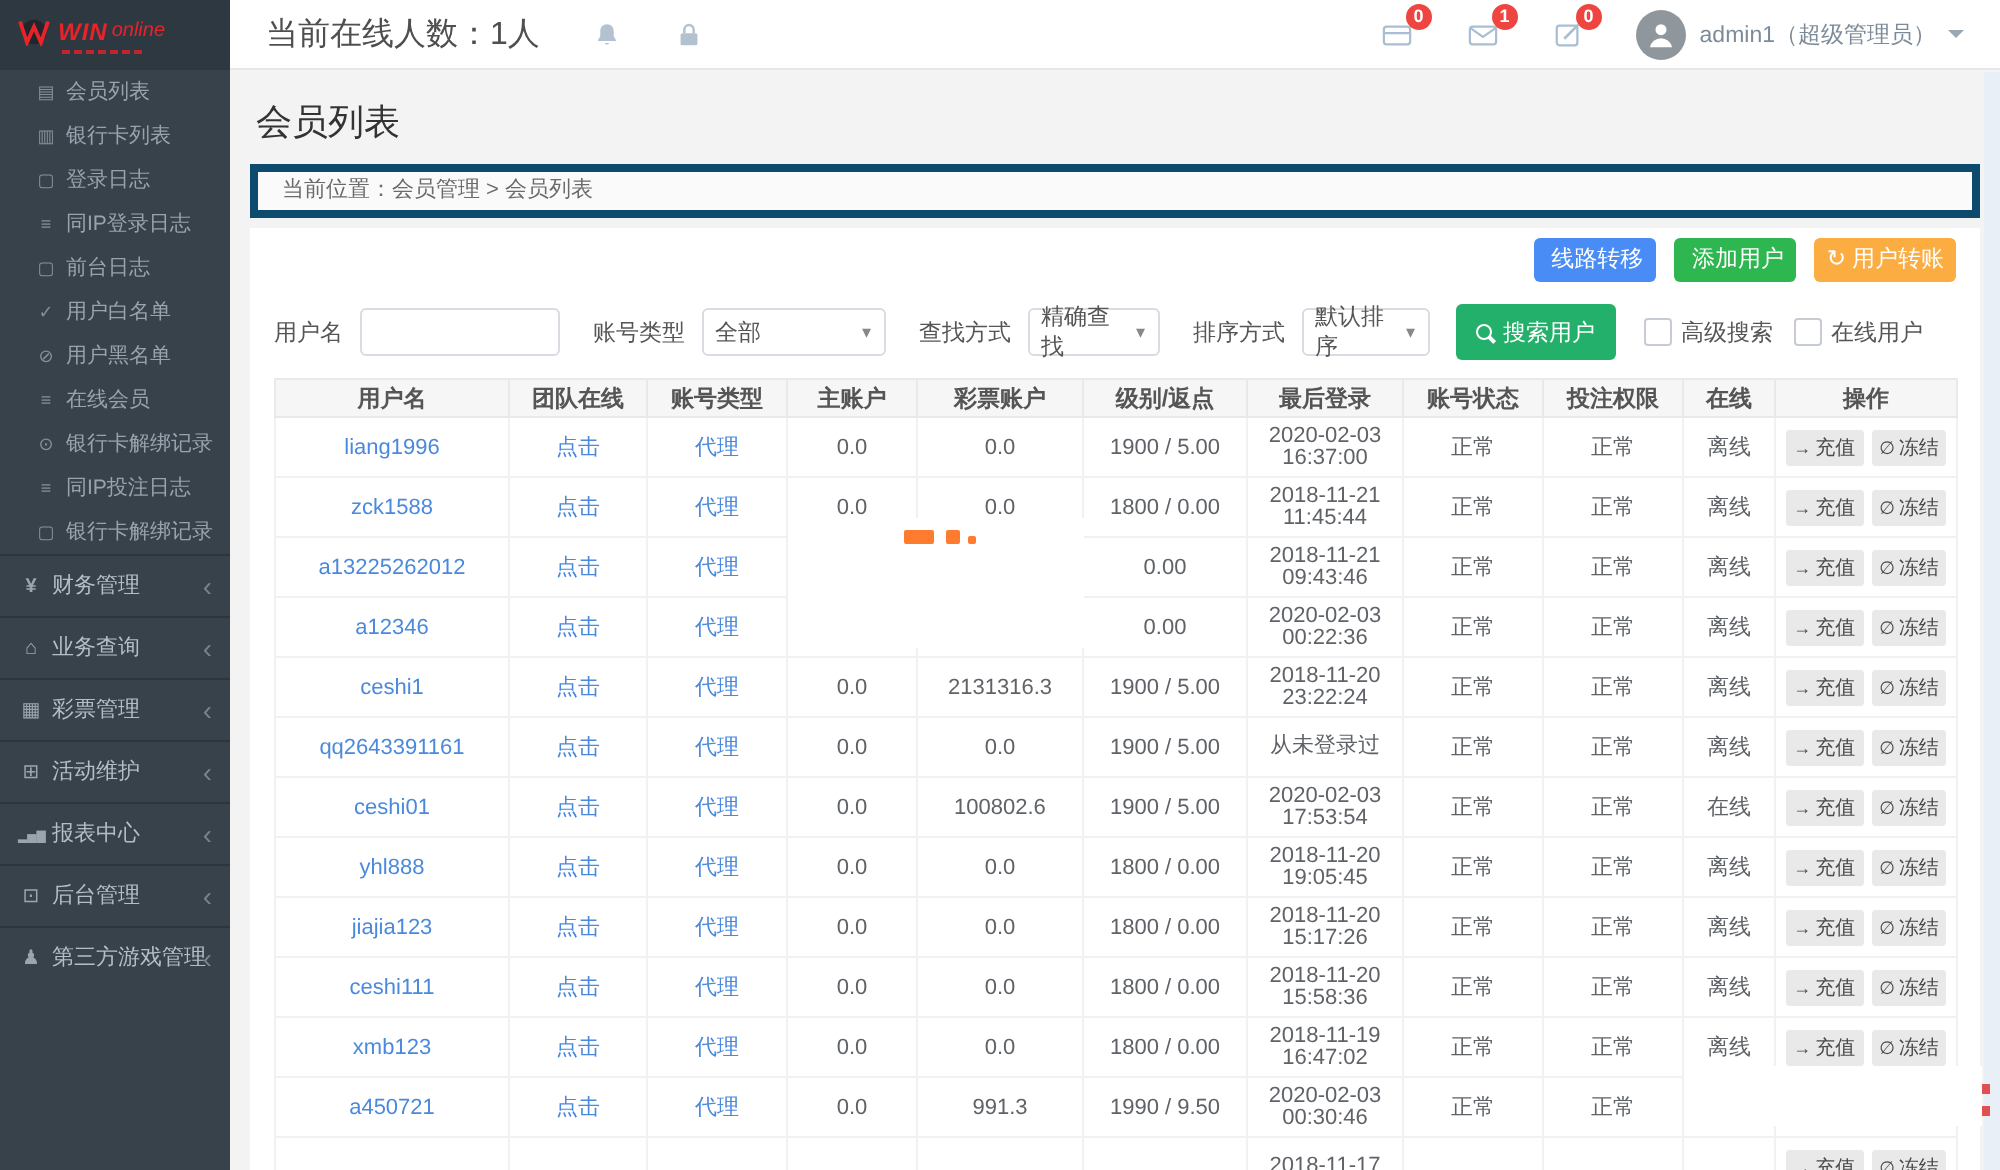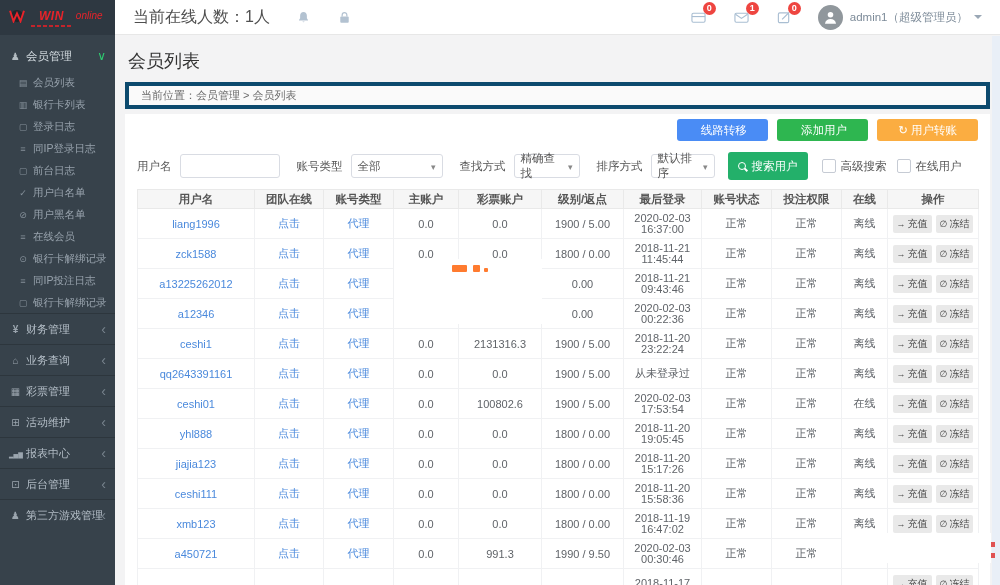--- a/index.html
+++ b/index.html
@@ -1,21 +1,21 @@
 <!DOCTYPE html>
 <html><head>
 <meta charset="utf-8">
 <style>
   html,body{margin:0;padding:0}
   body{width:1000px;height:585px;position:relative;overflow:hidden;
        font-family:"Liberation Sans","DejaVu Sans",sans-serif;background:#f3f3f4;font-size:12px}
   
   .sidebar{position:absolute;left:0;top:0;width:115px;height:585px;background:#37424b;z-index:5}
   .logo{height:35px;background:#2e3841;display:flex;flex-direction:column;justify-content:center;padding-left:7px;box-sizing:border-box}
-  .logo-row{display:flex;align-items:center;gap:12px}
+  .logo-row{display:flex;align-items:center;gap:2px}
   .brand1{color:#e8232a;font-weight:bold;font-style:italic;font-size:12px;letter-spacing:.5px}
   .brand2{color:#e8232a;font-style:italic;font-size:10px}
   .logo-dash{width:40px;height:2px;margin:2px 0 0 24px;background:repeating-linear-gradient(90deg,#c2242b 0 4px,transparent 4px 6px)}
   .nav-parent{height:30px;line-height:30px;padding:0 9px;color:#d3dbe0;font-size:11.5px;margin-top:6px;position:relative;cursor:pointer}
   .nav-sub{height:22px;line-height:22px;padding-left:17px;color:#98a3ad;font-size:10.5px;cursor:pointer;white-space:nowrap}
   .nav-section{height:30px;line-height:30px;padding:0 9px;border-top:1px solid rgba(0,0,0,.18);
                color:#b4bec7;font-size:11px;position:relative;cursor:pointer;white-space:nowrap}
   .nav-section:first-of-type{border-top:none}
   .ni{display:inline-block;width:13px;margin-right:4px;font-style:normal;font-size:10px;opacity:.8;text-align:center}
   .nav-sub .ni{font-size:9px;width:12px}
@@ -41,21 +41,21 @@
   .avatar{width:25px;height:25px;border-radius:50%;background:#90979c;margin-left:26px;display:flex;align-items:center;justify-content:center;overflow:hidden;cursor:pointer}
   .admin-name{margin-left:7px;font-size:11.5px;color:#7d8b99;cursor:pointer}
   .tri{width:0;height:0;border-left:4px solid transparent;border-right:4px solid transparent;border-top:4px solid #9aa7b5;margin-left:6px}
   
   .content{position:absolute;left:115px;top:36px;width:885px;height:549px;background:#f3f3f4}
   .scrollstrip{position:absolute;right:0;top:36px;width:8px;height:549px;background:#e9eff7;z-index:6}
   .page-title{margin:13px 0 0 13px;font-size:18px;line-height:24px;color:#333;font-weight:400}
   .crumb{margin:9px 10px 0 10px;background:#fafafa;border:4px solid #0c4a6e;padding:3px 12px;font-size:11px;color:#6b6b6b;height:13px;line-height:13px}
   .panel{margin:5px 10px 0 10px;background:#fff;height:477px;box-sizing:border-box;padding:5px 12px;overflow:hidden}
   .btnrow{text-align:right;height:22px}
-  .btn{display:inline-block;height:22px;line-height:22px;padding:0 21px;border-radius:3px;color:#fff;font-size:11.5px;margin-left:6px;border:none;cursor:pointer;vertical-align:top}
+  .btn{display:inline-block;height:22px;line-height:22px;padding:0 6px;border-radius:3px;color:#fff;font-size:11.5px;margin-left:6px;border:none;cursor:pointer;vertical-align:top}
   .btn-blue{background:#4a8cf5}.btn-green{background:#2eb650}.btn-orange{background:#fbad41}
   .ico-plus{font-style:normal;margin-right:3px;font-weight:bold}
   .ico-cycle{font-style:normal;margin-right:3px}
   .filters{margin-top:12px;display:flex;align-items:center;font-size:11.5px;color:#555;height:26px}
   .flabel{white-space:nowrap}
   .inp{width:100px;height:24px;border:1px solid #d9dce3;border-radius:3px;margin:0 17px 0 8px;background:#fff;box-sizing:border-box;padding:0 5px;font-size:11px;color:#555}
   .sel{height:24px;border:1px solid #d9dce3;border-radius:3px;background:#fff;display:flex;align-items:center;justify-content:space-between;
        padding:0 6px;margin:0 17px 0 8px;color:#555;box-sizing:border-box;cursor:pointer}
   .sel-caret::after{content:"▾";color:#888;font-size:9px;margin-left:5px;font-style:normal}
   .w-type{width:92px}.w-match{width:66px}.w-sort{width:64px}
@@ -95,23 +95,20 @@
       <svg width="20" height="14" viewBox="0 0 22 16">
         <circle cx="11" cy="8" r="7" fill="#20262b"></circle>
         <path d="M3 2l4 12 4-9 4 9 4-12" stroke="#e8232a" stroke-width="2.2" fill="none"></path>
       </svg>
       <span class="brand1">WIN</span>
         <span class="brand2">online</span>
     </div>
     <div class="logo-dash"></div>
   </div>
   <nav id="menu">
-  <div class="nav-parent">
-    <i class="ni i-user"></i><span class="nav-label">会员管理</span><i class="caret down"></i>
-  </div>
 
   <div class="nav-sub">
     <i class="ni i-card"></i><span class="nav-label">会员列表</span>
   </div>
 
   <div class="nav-sub">
     <i class="ni i-card2"></i><span class="nav-label">银行卡列表</span>
   </div>
 
   <div class="nav-sub">

